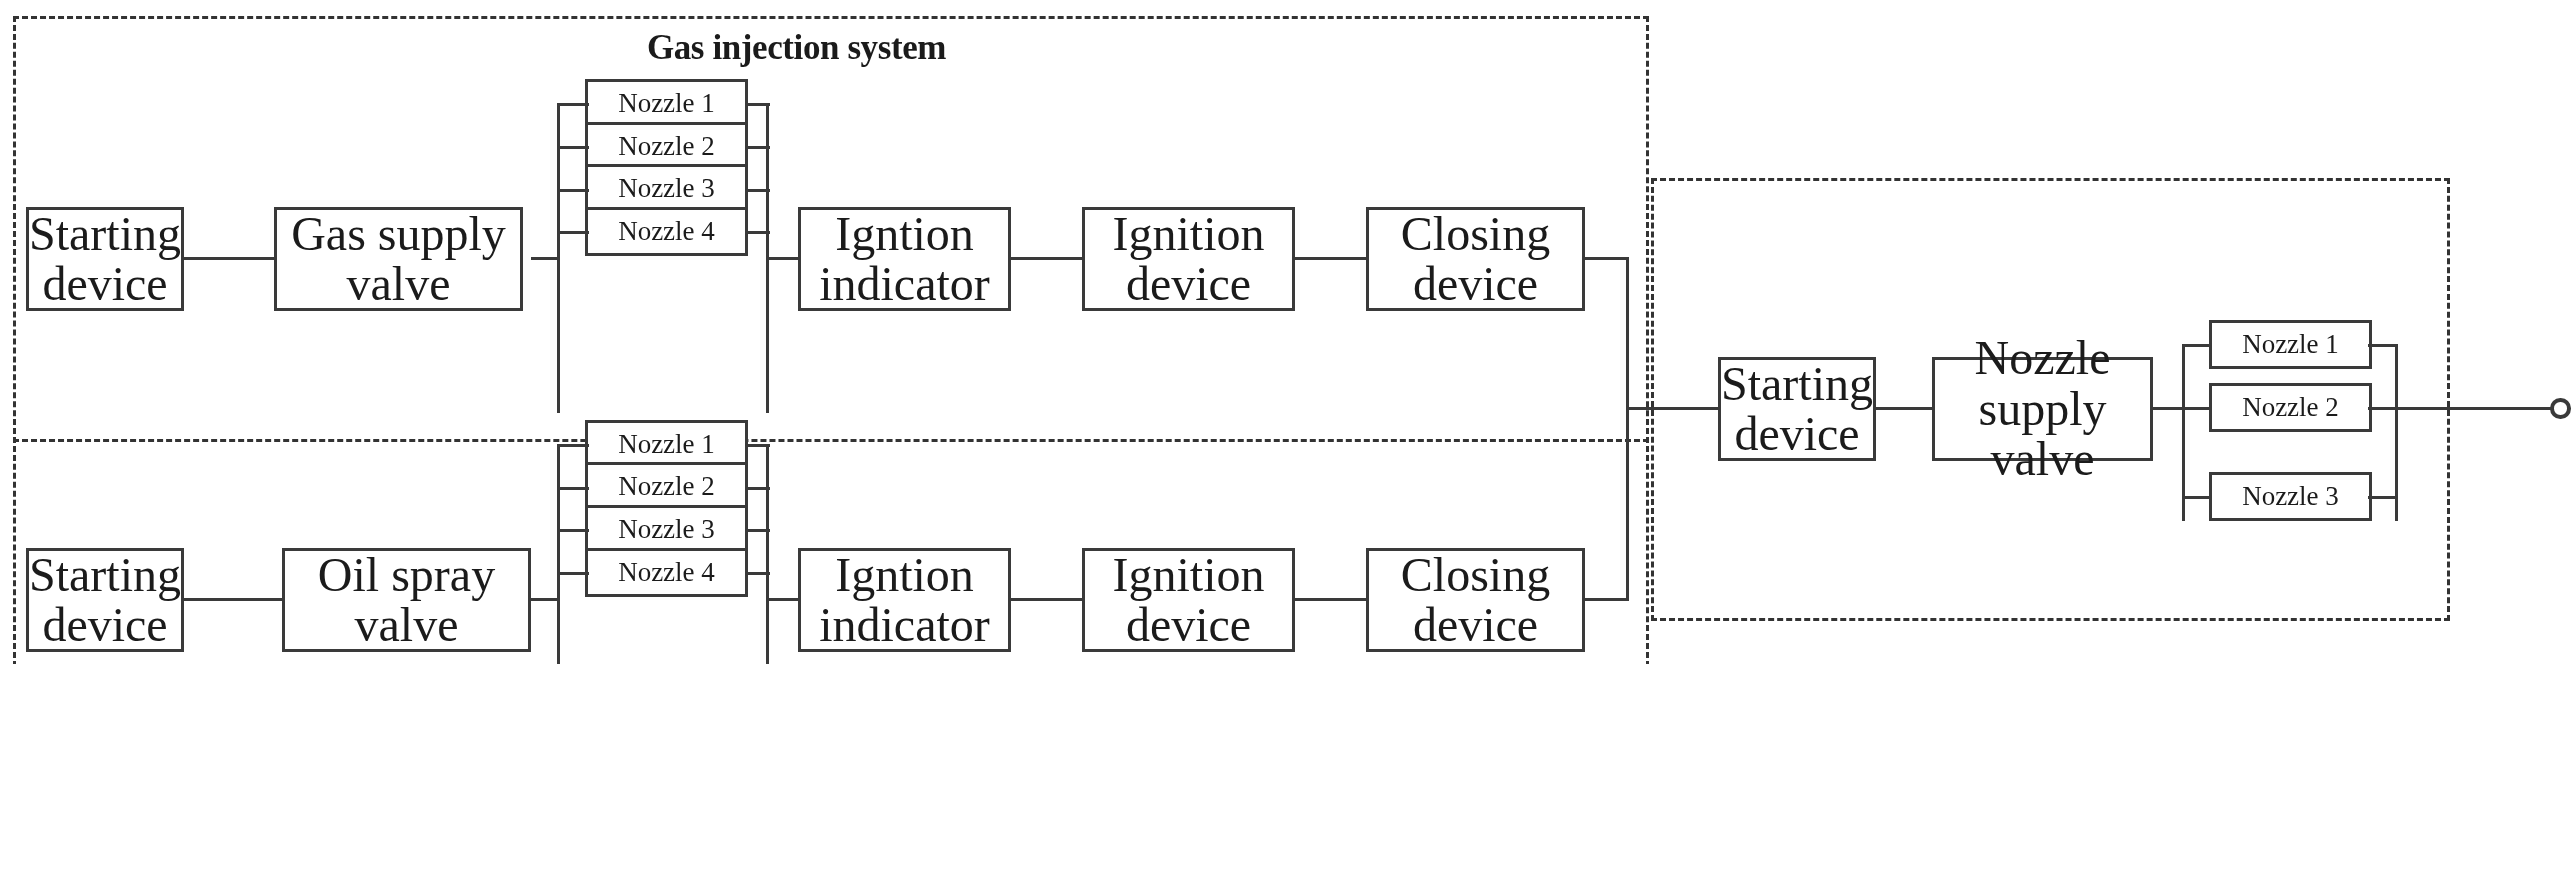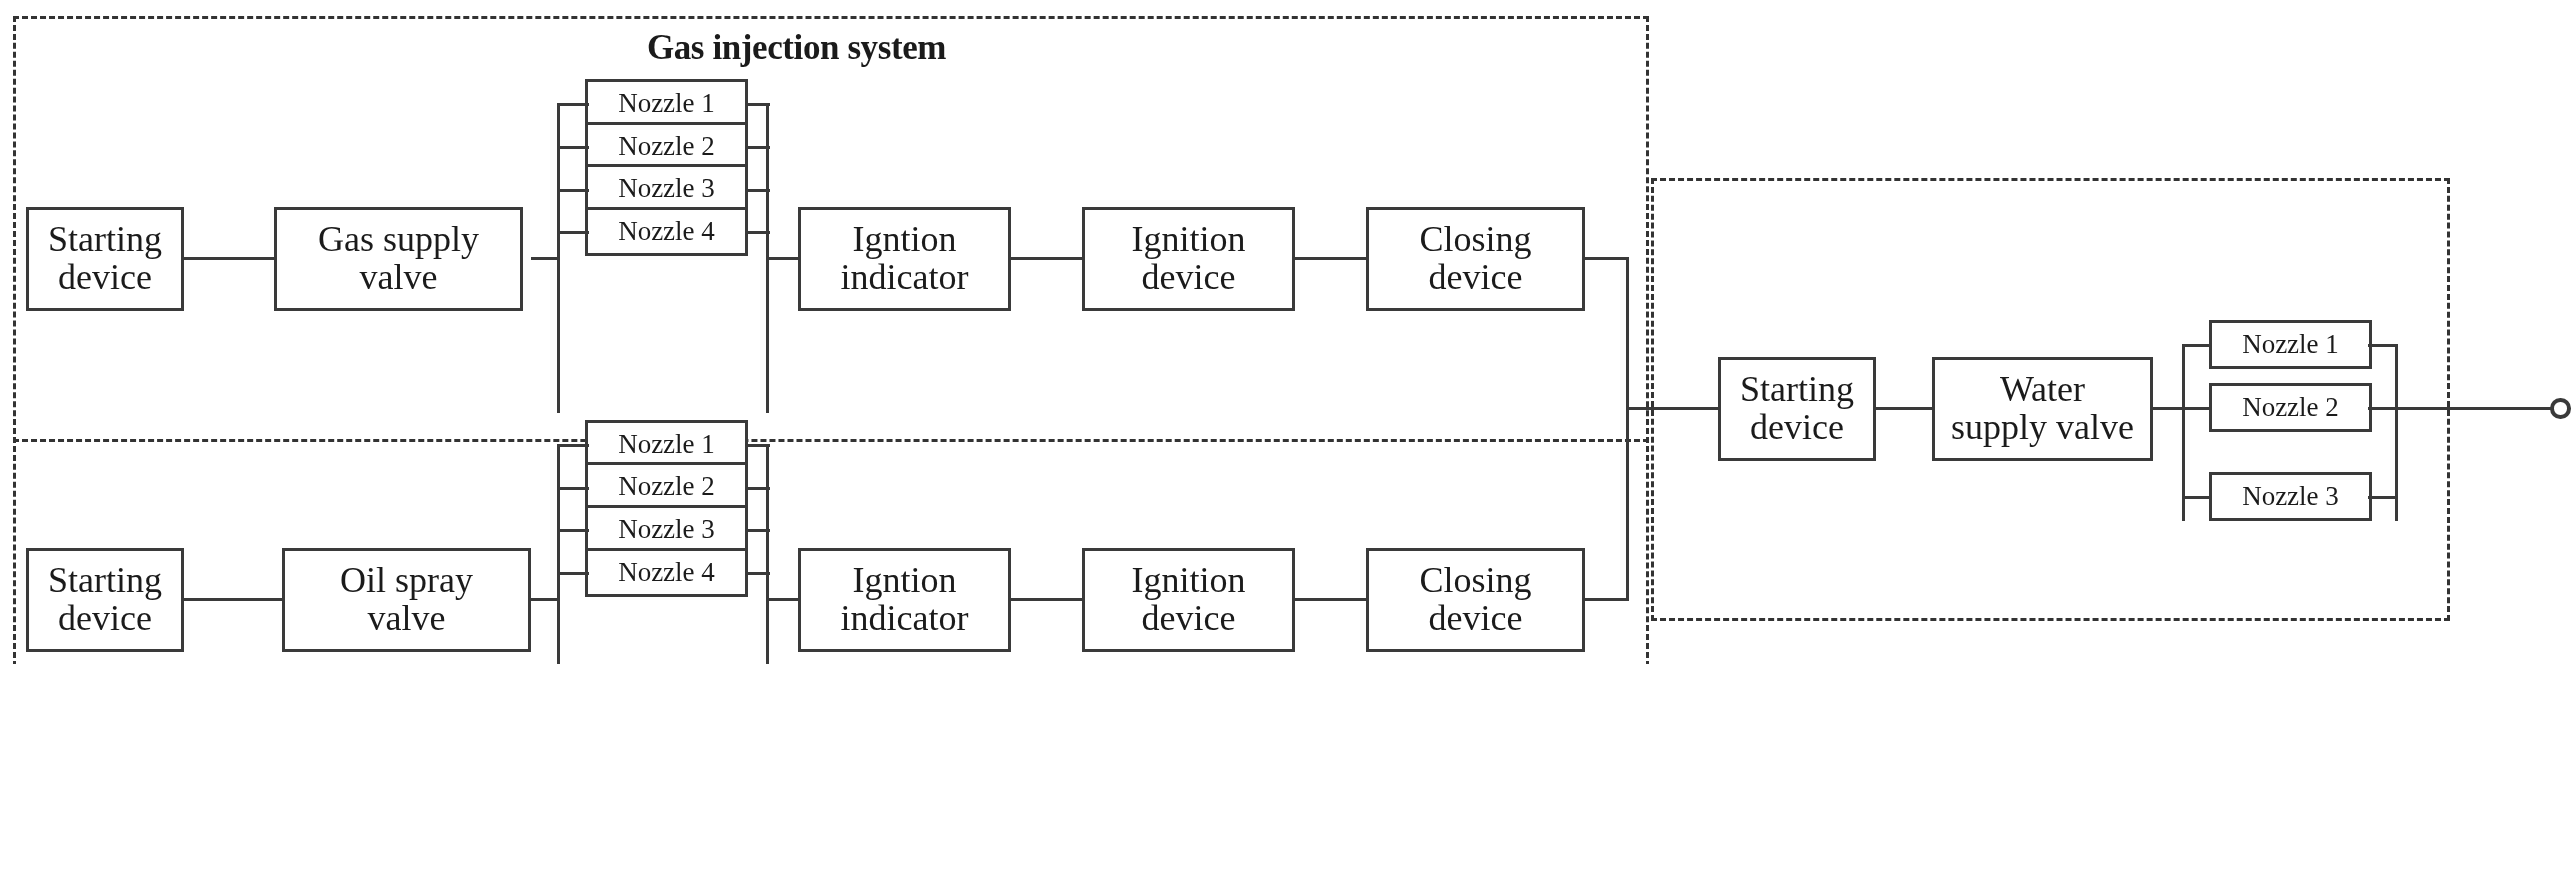--- a/index.html
+++ b/index.html
@@ -32,21 +32,21 @@
     border:3.2px solid #3a3a3a;
     background:#ffffff;
     display:flex;
     align-items:center;
     justify-content:center;
     text-align:center;
     color:#1b1b1b;
     line-height:1.05;
     font-family:"Liberation Serif","DejaVu Serif",serif;
   }
-  .blk.big{font-size:36px;}
+  .blk.big{font-size:48px;}
   .blk.small{font-size:27px;}
   .blk .lbl{display:block;padding:0 4.7px;}
 
   
   .wire{position:absolute;background:#3a3a3a;}
   .wh{height:3.2px;}
   .wv{width:3.2px;}
 
   
   .terminal{
@@ -227,21 +227,21 @@
     <span class="lbl">
       <span>Starting</span><br>
       <span>device</span>
     </span>
   </div>
 
   <div class="wire wh" style="left:1875px;top:407px;width:57px;"></div>
 
   <div class="blk big" style="left:1932px;top:357px;width:221px;height:104px;">
     <span class="lbl">
-      <span>Water</span><br>
+      <span>Nozzle</span><br>
       <span>supply valve</span>
     </span>
   </div>
 
   <div class="wire wh" style="left:2153px;top:407px;width:32px;"></div>
 
   <div class="wire wv" style="left:2182px;top:344px;width:3.2px;height:177px;"></div>
   <div class="wire wv" style="left:2395px;top:344px;width:3.2px;height:177px;"></div>
 
   <div class="blk small" style="left:2209px;top:320px;width:163px;height:49px;">

